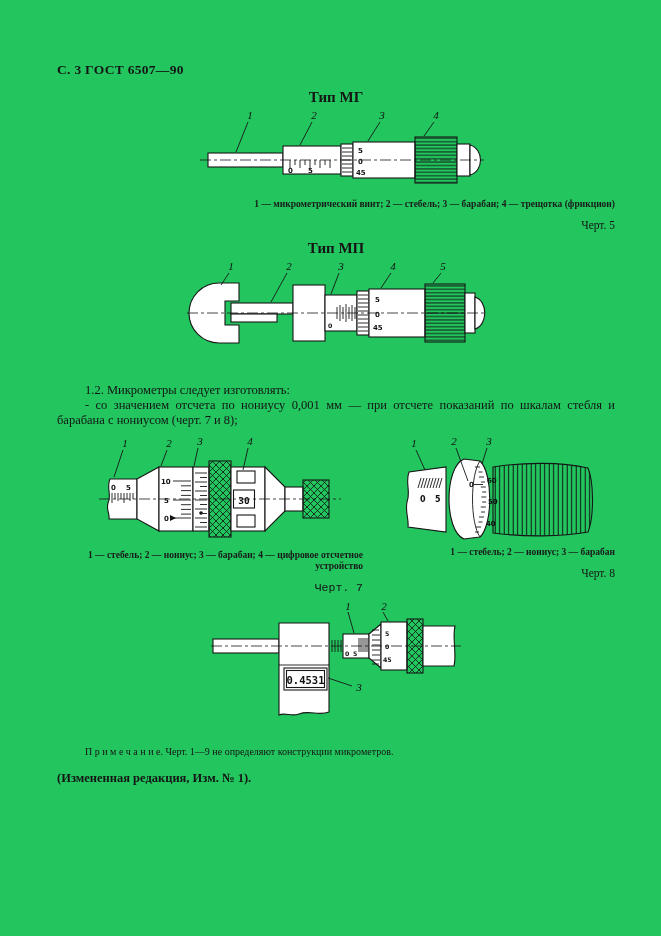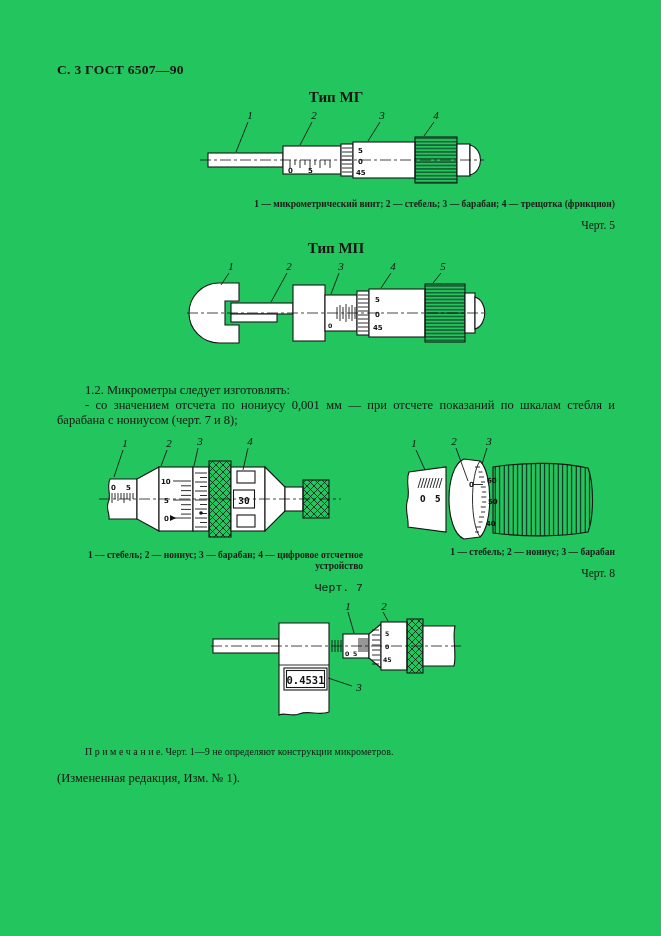--- a/index.html
+++ b/index.html
@@ -13,21 +13,21 @@
   .fig-caption{text-align:right;font-size:9.5px;line-height:11px;margin-top:1px;color:#1a1a1a;font-weight:bold;}
   .fig-label{text-align:right;font-size:11.5px;margin-top:9px;}
   .clause{margin-top:30px;font-size:12.5px;line-height:15.2px;text-align:justify;}
   .clause p{margin:0;text-indent:28px;}
   .figrow{display:flex;margin-top:8px;align-items:flex-start;}
   .figcol-l{width:330px;}
   .figcol-r{width:228px;margin-left:0px;padding-top:0px;}
   .figcol-l .fig-caption{width:300px;margin-left:6px;}
   .fig9block{margin-top:6px;}
   .note{margin-top:12px;font-size:10px;text-indent:28px;}
-  .revision{margin-top:14px;font-size:12.5px;font-weight:normal;}
+  .revision{margin-top:14px;font-size:12.5px;font-weight:bold;}
   
   .pt{fill:#fff;stroke:#161616;stroke-width:1.1;stroke-linejoin:miter;}
   .ln{fill:none;stroke:#161616;stroke-width:0.9;}
   .cl{fill:none;stroke:#161616;stroke-width:0.8;stroke-dasharray:11 3 3 3;}
   .sc{font:bold 7px "DejaVu Sans",sans-serif;fill:#111;}
   .sc6{font:bold 6.2px "DejaVu Sans",sans-serif;fill:#111;}
   .co{font:italic 11px "Liberation Serif",serif;fill:#111;text-anchor:middle;}
   .seg{font:bold 9.5px "DejaVu Sans Mono",monospace;fill:#111;text-anchor:middle;}
 </style>
 </head>

